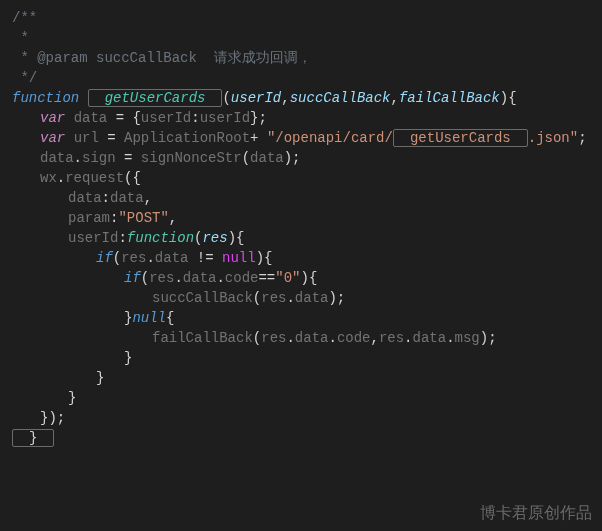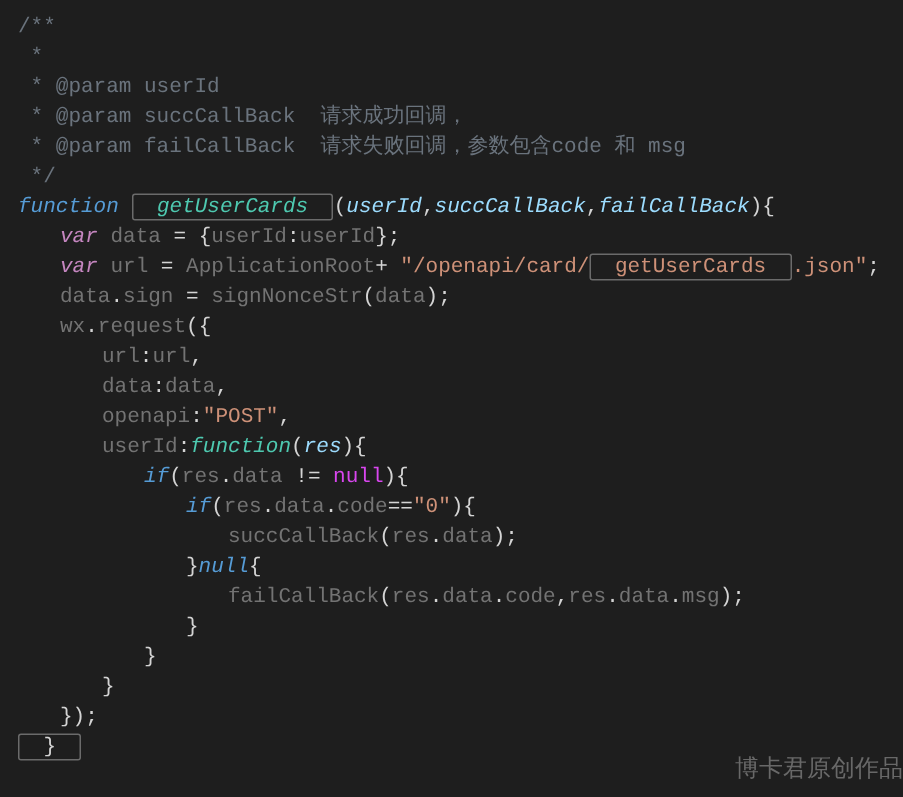--- a/index.html
+++ b/index.html
@@ -29,54 +29,51 @@
 .method { color: #737373; }
 .callfn { color: #4ec9b0; font-style: italic; }
 .hl { border: 1px solid #6b6b6b; border-radius: 2px; padding: 0 16px; }
 .ind1 { padding-left: 28px; }
 .ind2 { padding-left: 56px; }
 .ind3 { padding-left: 84px; }
 .ind4 { padding-left: 112px; }
 .ind5 { padding-left: 140px; }
 .watermark {
   position: absolute;
-  right: 0;
+  right: 10px;
   bottom: 8px;
   color: #888;
   font-size: 16px;
   font-family: "Microsoft YaHei", sans-serif;
   opacity: 0.7;
 }
 </style>
 </head>
 <body>
 
 <div class="code">
 <div class="line comment">/**</div>
 <div class="line comment"> *</div>
-<div class="line comment"> * @param userId</div>
 <div class="line comment"> * @param succCallBack  请求成功回调，</div>
-<div class="line comment"> * @param failCallBack  请求失败回调，参数包含code 和 msg</div>
 <div class="line comment"> */</div>
 
 <div class="line"><span class="keyword">function</span> <span class="fn-name hl">getUserCards</span><span class="punct">(</span><span class="param">userId</span><span class="punct">,</span><span class="param">succCallBack</span><span class="punct">,</span><span class="param">failCallBack</span><span class="punct">){</span></div>
 
 <div class="line ind1"><span class="var-kw">var</span> <span class="ident">data</span><span class="op"> = </span><span class="punct">{</span><span class="ident">userId</span><span class="punct">:</span><span class="ident">userId</span><span class="punct">};</span></div>
 
 <div class="line ind1"><span class="var-kw">var</span> <span class="ident">url</span><span class="op"> = </span><span class="ident">ApplicationRoot</span><span class="op">+ </span><span class="string">"/openapi/card/</span><span class="string hl">getUserCards</span><span class="string">.json"</span><span class="punct">;</span></div>
 
 <div class="line ind1"><span class="ident">data</span><span class="punct">.</span><span class="ident">sign</span><span class="op"> = </span><span class="method">signNonceStr</span><span class="punct">(</span><span class="ident">data</span><span class="punct">);</span></div>
 
 <div class="line ind1"><span class="ident">wx</span><span class="punct">.</span><span class="method">request</span><span class="punct">({</span></div>
 
-<div class="line ind2"><span class="ident">url</span><span class="punct">:</span><span class="ident">url</span><span class="punct">,</span></div>
 
 <div class="line ind2"><span class="ident">data</span><span class="punct">:</span><span class="ident">data</span><span class="punct">,</span></div>
 
-<div class="line ind2"><span class="ident">openapi</span><span class="punct">:</span><span class="string">"POST"</span><span class="punct">,</span></div>
+<div class="line ind2"><span class="ident">param</span><span class="punct">:</span><span class="string">"POST"</span><span class="punct">,</span></div>
 
 <div class="line ind2"><span class="ident">userId</span><span class="punct">:</span><span class="callfn">function</span><span class="punct">(</span><span class="param">res</span><span class="punct">){</span></div>
 
 <div class="line ind3"><span class="keyword">if</span><span class="punct">(</span><span class="ident">res</span><span class="punct">.</span><span class="ident">data</span><span class="op"> != </span><span class="null">null</span><span class="punct">){</span></div>
 
 <div class="line ind4"><span class="keyword">if</span><span class="punct">(</span><span class="ident">res</span><span class="punct">.</span><span class="ident">data</span><span class="punct">.</span><span class="ident">code</span><span class="op">==</span><span class="string">"0"</span><span class="punct">){</span></div>
 
 <div class="line ind5"><span class="method">succCallBack</span><span class="punct">(</span><span class="ident">res</span><span class="punct">.</span><span class="ident">data</span><span class="punct">);</span></div>
 
 <div class="line ind4"><span class="punct">}</span><span class="keyword">null</span><span class="punct">{</span></div>

